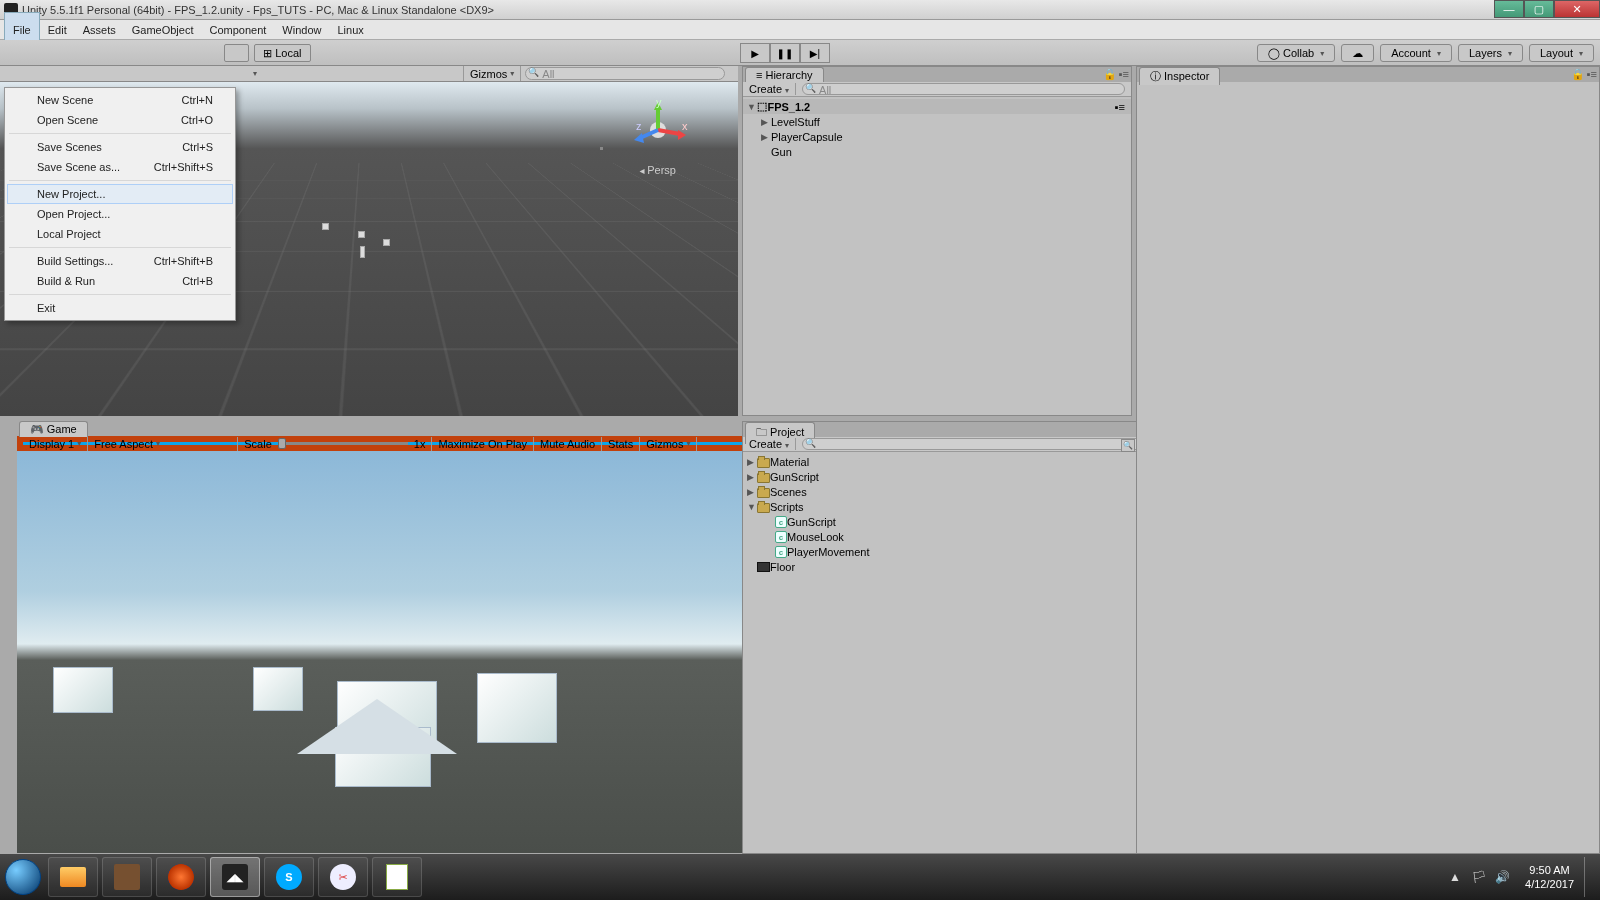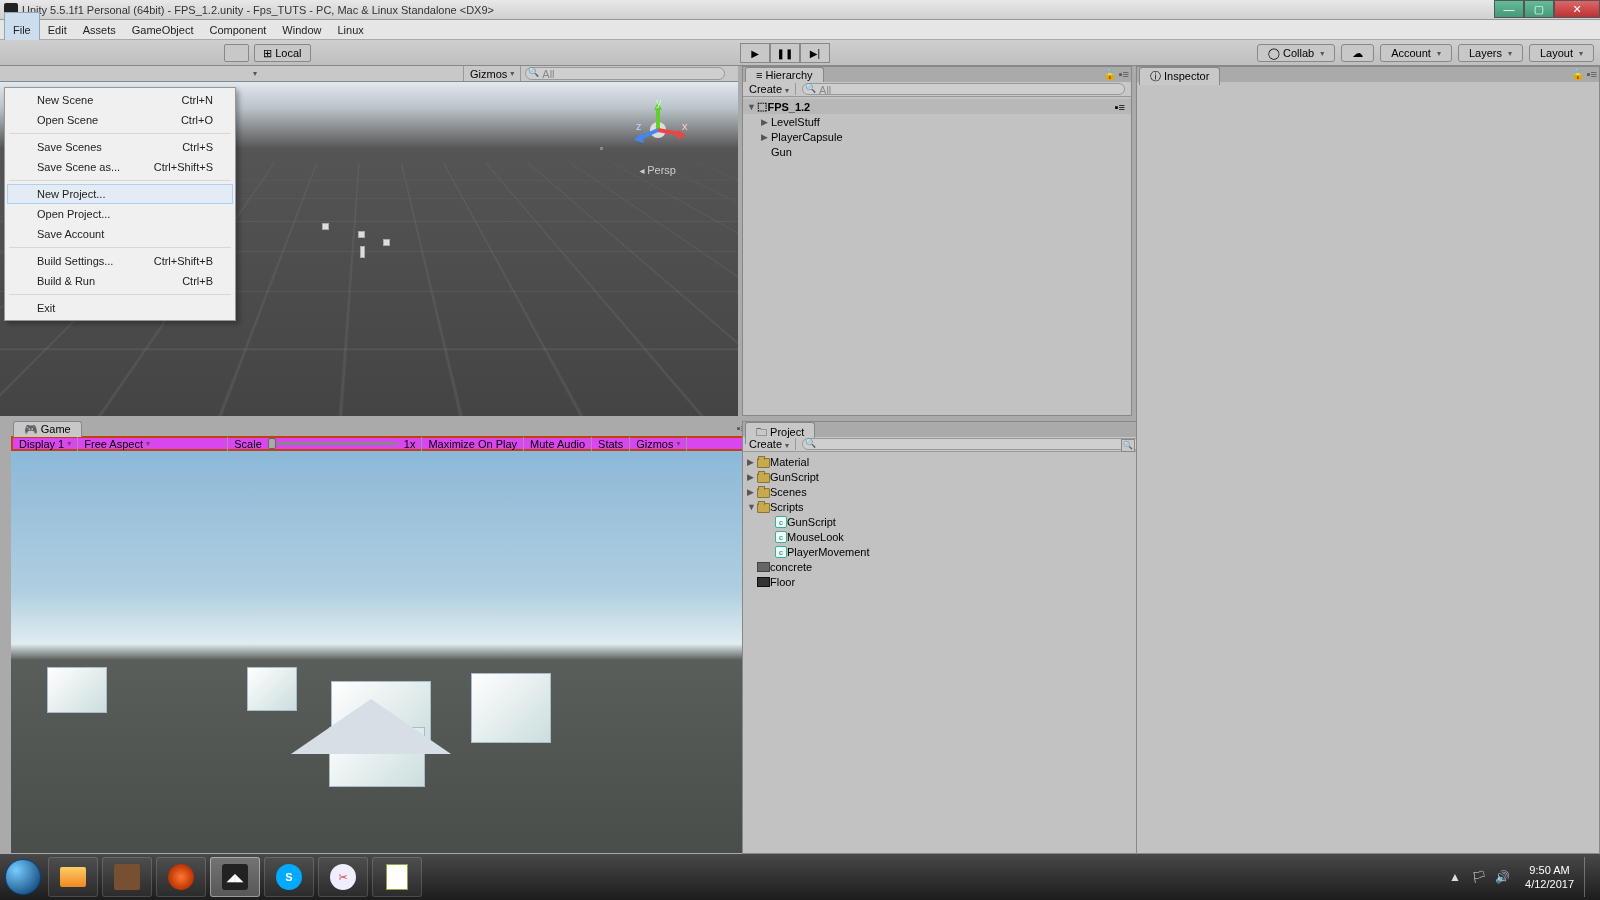--- a/index.html
+++ b/index.html
@@ -35,23 +35,23 @@
 .scene-toolbar { height:16px; background:#c8c8c8; border-bottom:1px solid #888; display:flex; align-items:center; }
 .scene-toolbar .drop { padding:0 6px; border-right:1px solid #999; height:15px; display:flex; align-items:center; }
 .scene-toolbar .search { background:#cfcfcf; border:1px solid #999; border-radius:8px; height:13px; padding:0 6px 0 16px; position:relative; width:200px; margin-left:4px;}
 .scene-toolbar .search::before { content:"🔍"; position:absolute; left:2px; top:-1px; font-size:9px; color:#666;}
 .scene-view { position:relative; width:100%; height:334px; background:linear-gradient(to bottom, #dfe9ef 0%, #b8c2c8 8%, #555 20%, #444 100%); overflow:hidden; }
 .scene-grid { position:absolute; inset:0; background-image: repeating-linear-gradient(0deg, rgba(120,120,120,.25) 0 1px, transparent 1px 36px), repeating-linear-gradient(90deg, rgba(120,120,120,.25) 0 1px, transparent 1px 36px); transform: perspective(380px) rotateX(56deg) scale(2.2) translateY(18px); transform-origin: 50% 60%; }
 .scene-cube { position:absolute; width:7px; height:7px; background:#ddd; border:1px solid #aaa; }
 .axis-gizmo { position:absolute; right:50px; top:18px; width:60px; height:60px; }
 .persp-label { position:absolute; right:62px; top:82px; color:#ccc; font-size:10px; }
 
-.game-panel { position:absolute; left:11px; top:355px; width:738px; bottom:0; }
+.game-panel { position:absolute; left:17px; top:355px; width:738px; bottom:0; }
 .tab { display:inline-block; background:#c8c8c8; border:1px solid #888; border-bottom:none; padding:1px 10px; border-radius:3px 3px 0 0; margin-left:2px; }
-.game-toolbar { height:15px; background:#d946ef; border:2px solid #c2410c; display:flex; align-items:center; font-size:10px; }
+.game-toolbar { height:15px; background:#0ea5e9; border:6px solid #c2410c; display:flex; align-items:center; font-size:10px; }
 .game-toolbar .gt { padding:0 6px; border-right:1px solid #999; height:14px; display:flex; align-items:center; }
 .game-view { width:100%; height:calc(100% - 31px); background:linear-gradient(to bottom, #8cb8d8 0%, #b0cfe0 35%, #e0ecf0 48%, #5a5e5a 52%, #4a4e4a 100%); position:relative; overflow:hidden; }
 .gv-cube { position:absolute; background:linear-gradient(135deg,#fff,#cdd); border:1px solid #abc; }
 .gv-ramp { position:absolute; width:0; height:0; border-left:80px solid transparent; border-right:80px solid transparent; border-bottom:55px solid #d5dfe5; left:280px; top:248px;}
 
 .hierarchy-panel { position:absolute; left:742px; top:0; width:390px; height:350px; background:#c2c2c2; border:1px solid #888; }
 .panel-tab-row { height:15px; background:#aaa; }
 .panel-toolbar { height:15px; background:#c8c8c8; border-bottom:1px solid #999; display:flex; align-items:center; }
 .panel-toolbar .create { padding:0 6px; border-right:1px solid #999; }
 .panel-toolbar .search { background:#cfcfcf; border:1px solid #999; border-radius:8px; height:12px; flex:1; margin:0 6px; padding-left:16px; position:relative;}
@@ -296,25 +296,20 @@
       <div class="tree-row indent2">
           <span class="cs-ico">c</span> 
           <span>MouseLook</span>
         </div>
       <div class="tree-row indent2">
           <span class="cs-ico">c</span> 
           <span>PlayerMovement</span>
         </div>
       <div class="tree-row">
           <span class="arrow"></span>
-          <span style="display:inline-block;width:13px;height:10px;background:#666;border:1px solid #444"></span> 
-          <span>concrete</span>
-        </div>
-      <div class="tree-row">
-          <span class="arrow"></span>
           <span style="display:inline-block;width:13px;height:10px;background:#333;border:1px solid #111"></span> 
           <span>Floor</span>
         </div>
     </div>
   </div>
 
   <div class="inspector-panel">
     <div class="panel-tab-row"><span class="tab">ⓘ <span>Inspector</span></span>
       <span class="panel-opts">
           <span>🔒</span>
@@ -346,21 +341,21 @@
   <div class="fm-sep"></div>
   <div class="fm-item hover">
       <span>New Project...</span>
       <span></span>
     </div>
   <div class="fm-item">
       <span>Open Project...</span>
       <span></span>
     </div>
   <div class="fm-item">
-      <span>Save Account</span>
+      <span>Local Project</span>
       <span></span>
     </div>
   <div class="fm-sep"></div>
   <div class="fm-item">
       <span>Build Settings...</span>
       <span>Ctrl+Shift+B</span>
     </div>
   <div class="fm-item">
       <span>Build &amp; Run</span>
       <span>Ctrl+B</span>

